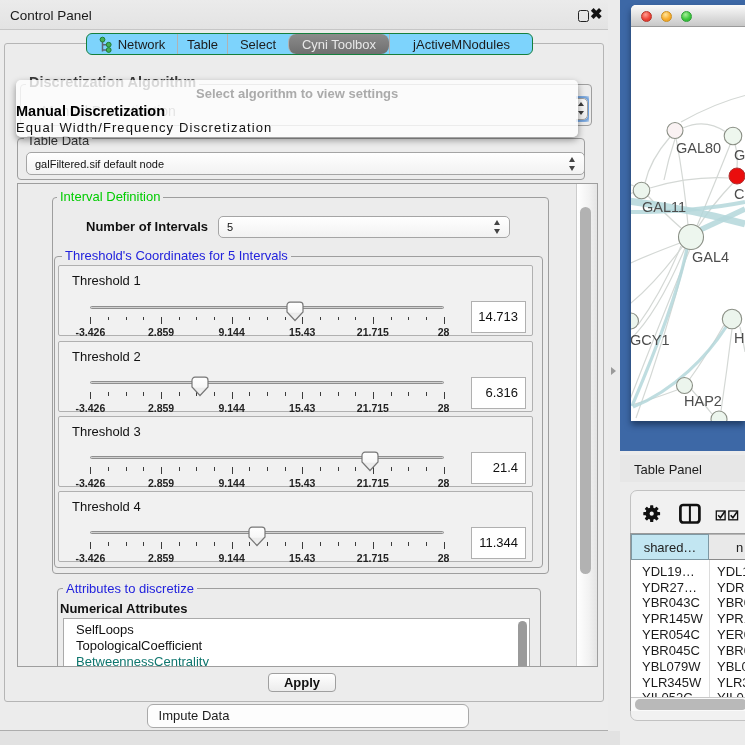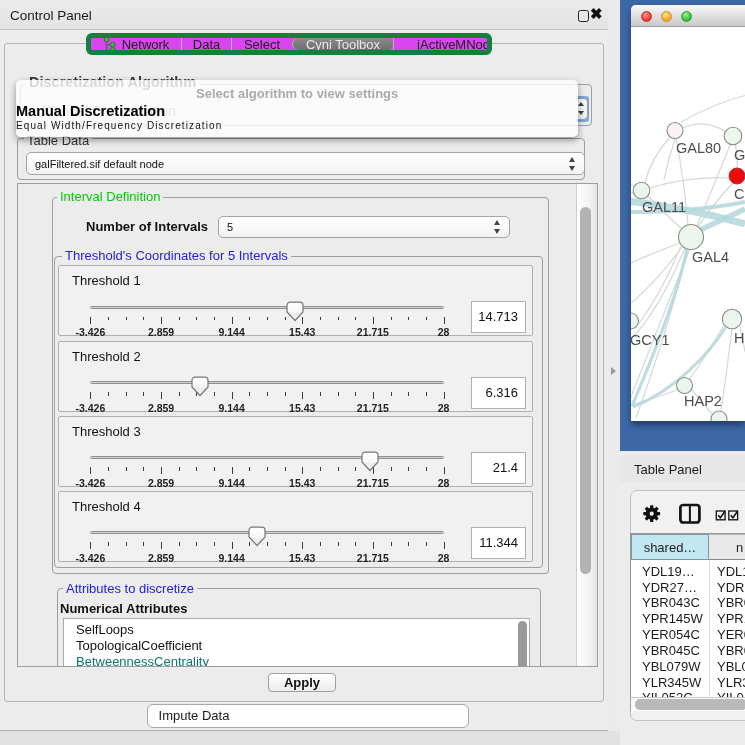--- a/index.html
+++ b/index.html
@@ -26,30 +26,30 @@
 </head>
 <body>
 
 <div class="abs" style="left:0;top:0;width:608px;height:731px;background:#ececec;border-bottom:1px solid #adadad;"></div>
 
 <div class="abs" style="left:0;top:0;width:608px;height:30px;background:linear-gradient(#ebebeb,#e3e3e3);border-bottom:1px solid #c6c6c6;"></div>
 <div class="abs" style="left:10px;top:7.5px;font-size:13.5px;color:#1a1a1a;">Control Panel</div>
 <div class="abs" style="left:578px;top:10px;width:11px;height:12px;border:1.5px solid #222;border-radius:2.5px;"></div>
 <div class="abs" style="left:590px;top:5px;font-size:15px;font-weight:bold;color:#111;">✖</div>
 
-<div class="abs" style="left:86px;top:33px;width:406px;height:22px;background:#d946ef;border:5px solid #15803d;border-radius:6px;overflow:hidden;z-index:3;">
+<div class="abs" style="left:86px;top:33px;width:447px;height:22px;background:#7dd3fc;border:1px solid #15803d;border-radius:6px;overflow:hidden;z-index:3;">
   <div class="seg first" style="left:0;width:90px;">
     <svg width="14" height="17" viewBox="0 0 14 17" style="margin-right:5px;">
       <path d="M3.5 4 V15.5 M3.5 8.7 H9.3 M3.5 14 H9.3" stroke="#5d6575" stroke-width="1.5" fill="none"></path>
       <circle cx="3.5" cy="3.6" r="2.4" fill="#44b158" stroke="#1e7c32" stroke-width="1"></circle>
       <circle cx="9.7" cy="8.7" r="2.4" fill="#44b158" stroke="#1e7c32" stroke-width="1"></circle>
       <circle cx="9.7" cy="14" r="2.4" fill="#44b158" stroke="#1e7c32" stroke-width="1"></circle>
     </svg>
     Network</div>
-  <div class="seg" style="left:90px;width:50px;">Data</div>
+  <div class="seg" style="left:90px;width:50px;">Table</div>
   <div class="seg" style="left:140px;width:61px;">Select</div>
   <div class="seg sel" style="left:201px;width:101px;border-radius:8px;">Cyni Toolbox</div>
   <div class="seg" style="left:302px;width:136px;padding-left:8px;">jActiveMNodules</div>
 </div>
 
 <div class="abs" style="left:4px;top:43px;width:600px;height:659px;border:1px solid #b5b5b5;border-radius:3px;"></div>
 
 <div class="group" style="left:20px;top:84px;width:572px;height:42px;"></div>
 <div class="gtitle bold" style="left:26px;top:76px;color:#3a3a3a;font-size:14.5px;">Discretization Algorithm</div>
 <div class="abs" style="left:42px;top:103px;font-size:14px;color:#727272;">Manual Discretization</div>
@@ -270,21 +270,21 @@
 
 <div class="abs" style="left:268px;top:673px;width:68px;height:19px;background:linear-gradient(#ffffff,#ececec);border:1px solid #9f9f9f;border-radius:4px;font-size:13px;font-weight:bold;color:#111;text-align:center;line-height:17px;">Apply</div>
 
 <div class="abs" style="left:147px;top:704px;width:322px;height:23.5px;background:#fdfdfd;border:1px solid #a9a9a9;border-radius:6px;overflow:hidden;z-index:3;">
   <div class="seg first" style="left:0;width:92px;">Impute Data</div>
 </div>
 
 <div class="abs" style="left:16px;top:80px;width:562px;height:57px;background:rgba(255,255,255,0.8);border-radius:5px;box-shadow:0 3px 7px rgba(0,0,0,0.4);"></div>
 <div class="abs bold" style="left:196px;top:86px;font-size:13px;color:#ababab;">Select algorithm to view settings</div>
 <div class="abs bold" style="left:16px;top:102.5px;font-size:14.5px;color:#000;">Manual Discretization</div>
-<div class="abs" style="left:16px;top:119.5px;font-size:10px;letter-spacing:1.1px;color:#111;">Equal Width/Frequency Discretization</div>
+<div class="abs" style="left:16px;top:119.5px;font-size:13px;letter-spacing:1.1px;color:#111;">Equal Width/Frequency Discretization</div>
 
 <div class="abs" style="left:608px;top:0;width:12px;height:745px;background:#ebebeb;"></div>
 <div class="abs" style="left:611px;top:367px;width:0;height:0;border-top:4px solid transparent;border-bottom:4px solid transparent;border-left:5px solid #9a9a9a;"></div>
 
 <div class="abs" style="left:620px;top:0;width:125px;height:451px;background:#3d68a6;"></div>
 <div class="abs" style="left:631px;top:5px;width:114px;height:416px;background:#ffffff;border-radius:5px 0 0 0;box-shadow:0 4px 6px rgba(10,25,50,0.55);"></div>
 <div class="abs" style="left:631px;top:5px;width:114px;height:22px;background:linear-gradient(#fafafa,#c8c8c8);border-bottom:1px solid #9b9b9b;border-radius:5px 0 0 0;"></div>
 <div class="abs" style="left:641px;top:11px;width:11px;height:11px;border-radius:50%;background:radial-gradient(circle at 40% 30%,#ff9d92,#ee4438 55%,#cf2d24);border:1px solid #b5352b;"></div>
 <div class="abs" style="left:661px;top:11px;width:11px;height:11px;border-radius:50%;background:radial-gradient(circle at 40% 30%,#ffe49a,#f8ae2e 55%,#e9991a);border:1px solid #c98f22;"></div>
 <div class="abs" style="left:681px;top:11px;width:11px;height:11px;border-radius:50%;background:radial-gradient(circle at 40% 30%,#a5ee99,#3fc83e 55%,#23ad32);border:1px solid #2f9e38;"></div>

